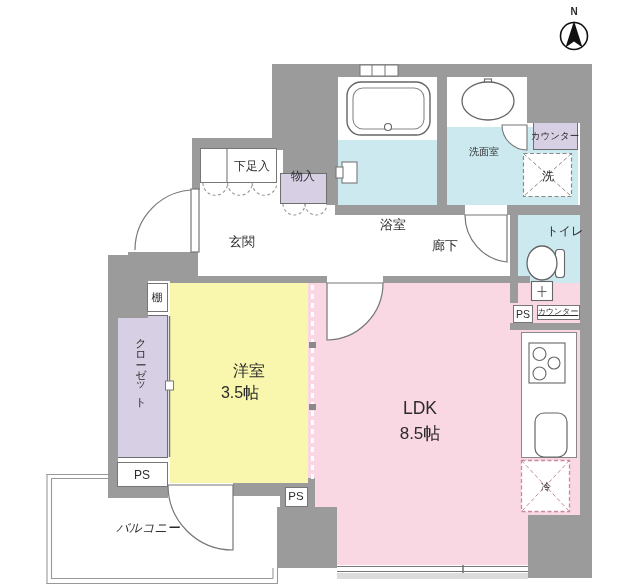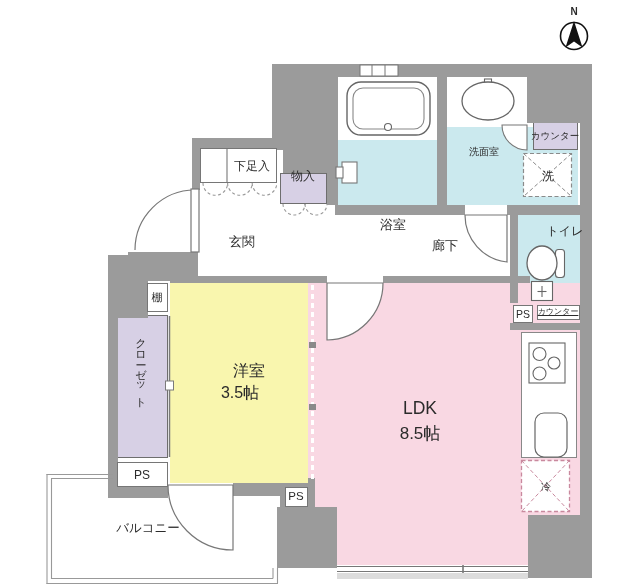--- a/index.html
+++ b/index.html
@@ -206,16 +206,16 @@
   <div class="lbl" style="left:558px;top:312px;font-size:8px;text-decoration:underline;">カウンター</div>
   <div class="lbl" style="left:142px;top:475px;font-size:12px;">PS</div>
   <div class="lbl" style="left:296px;top:497px;font-size:11.5px;">PS</div>
   <div class="lbl" style="left:523px;top:314px;font-size:10.5px;">PS</div>
   <div class="lbl" style="left:157px;top:297px;font-size:11px;">棚</div>
   <div class="lbl vert" style="left:135px;top:330px;font-size:11px;transform:none;">クローゼット</div>
   <div class="lbl" style="left:249px;top:371px;font-size:16px;">洋室</div>
   <div class="lbl" style="left:240px;top:393px;font-size:16px;">3.5帖</div>
   <div class="lbl" style="left:420px;top:409px;font-size:17.5px;">LDK</div>
   <div class="lbl" style="left:420px;top:433px;font-size:17px;">8.5帖</div>
-  <div class="lbl" style="left:148px;top:528px;font-size:12.5px;">バルコニー</div>
+  <div class="lbl" style="left:148px;top:528px;font-size:12.5px;font-style:italic;">バルコニー</div>
   <div class="lbl" style="left:546px;top:487px;font-size:10px;">冷</div>
 
 </div>
 
 </body></html>

